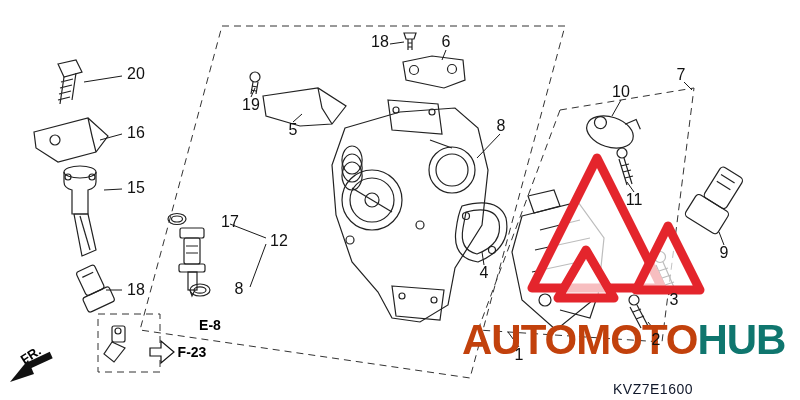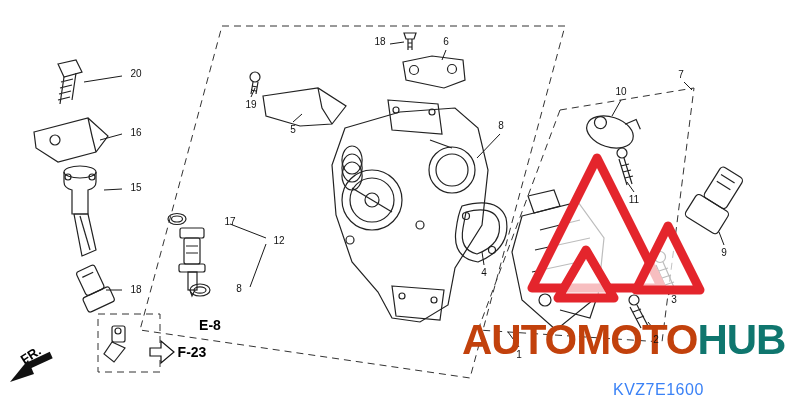--- a/index.html
+++ b/index.html
@@ -1,29 +1,29 @@
 <!DOCTYPE html>
 <html><head>
 <meta charset="utf-8">
 <style>
   html,body{margin:0;padding:0;background:#ffffff;width:800px;height:400px;overflow:hidden;}
   .stage{position:relative;width:800px;height:400px;background:#ffffff;font-family:"Liberation Sans",sans-serif;}
   .stage svg{position:absolute;left:0;top:0;}
   .callout{
     position:absolute;transform:translate(-50%,-50%);
-    font-size:10px;color:#111;font-weight:400;line-height:1;
+    font-size:16px;color:#111;font-weight:400;line-height:1;
     font-family:"Liberation Sans",sans-serif;white-space:nowrap;
   }
   .ref-label{
     position:absolute;transform:translate(-50%,-50%);
     font-size:14px;color:#000;font-weight:700;line-height:1;white-space:nowrap;
     font-family:"Liberation Sans",sans-serif;
   }
   .part-code{
-    position:absolute;left:613px;top:381px;font-size:16px;color:#3b82f6;
+    position:absolute;left:613px;top:381px;font-size:14px;color:#0f172a;
     letter-spacing:0.5px;font-family:"Liberation Sans",sans-serif;
   }
   .fr-marker{
     position:absolute;left:26px;top:352px;font-size:13px;font-weight:700;color:#000;
     transform:rotate(-33deg);transform-origin:left bottom;white-space:nowrap;
   }
   .watermark{
     position:absolute;left:462px;top:316px;font-size:42px;font-weight:800;
     letter-spacing:-1px;white-space:nowrap;font-family:"Liberation Sans",sans-serif;
     user-select:none;

